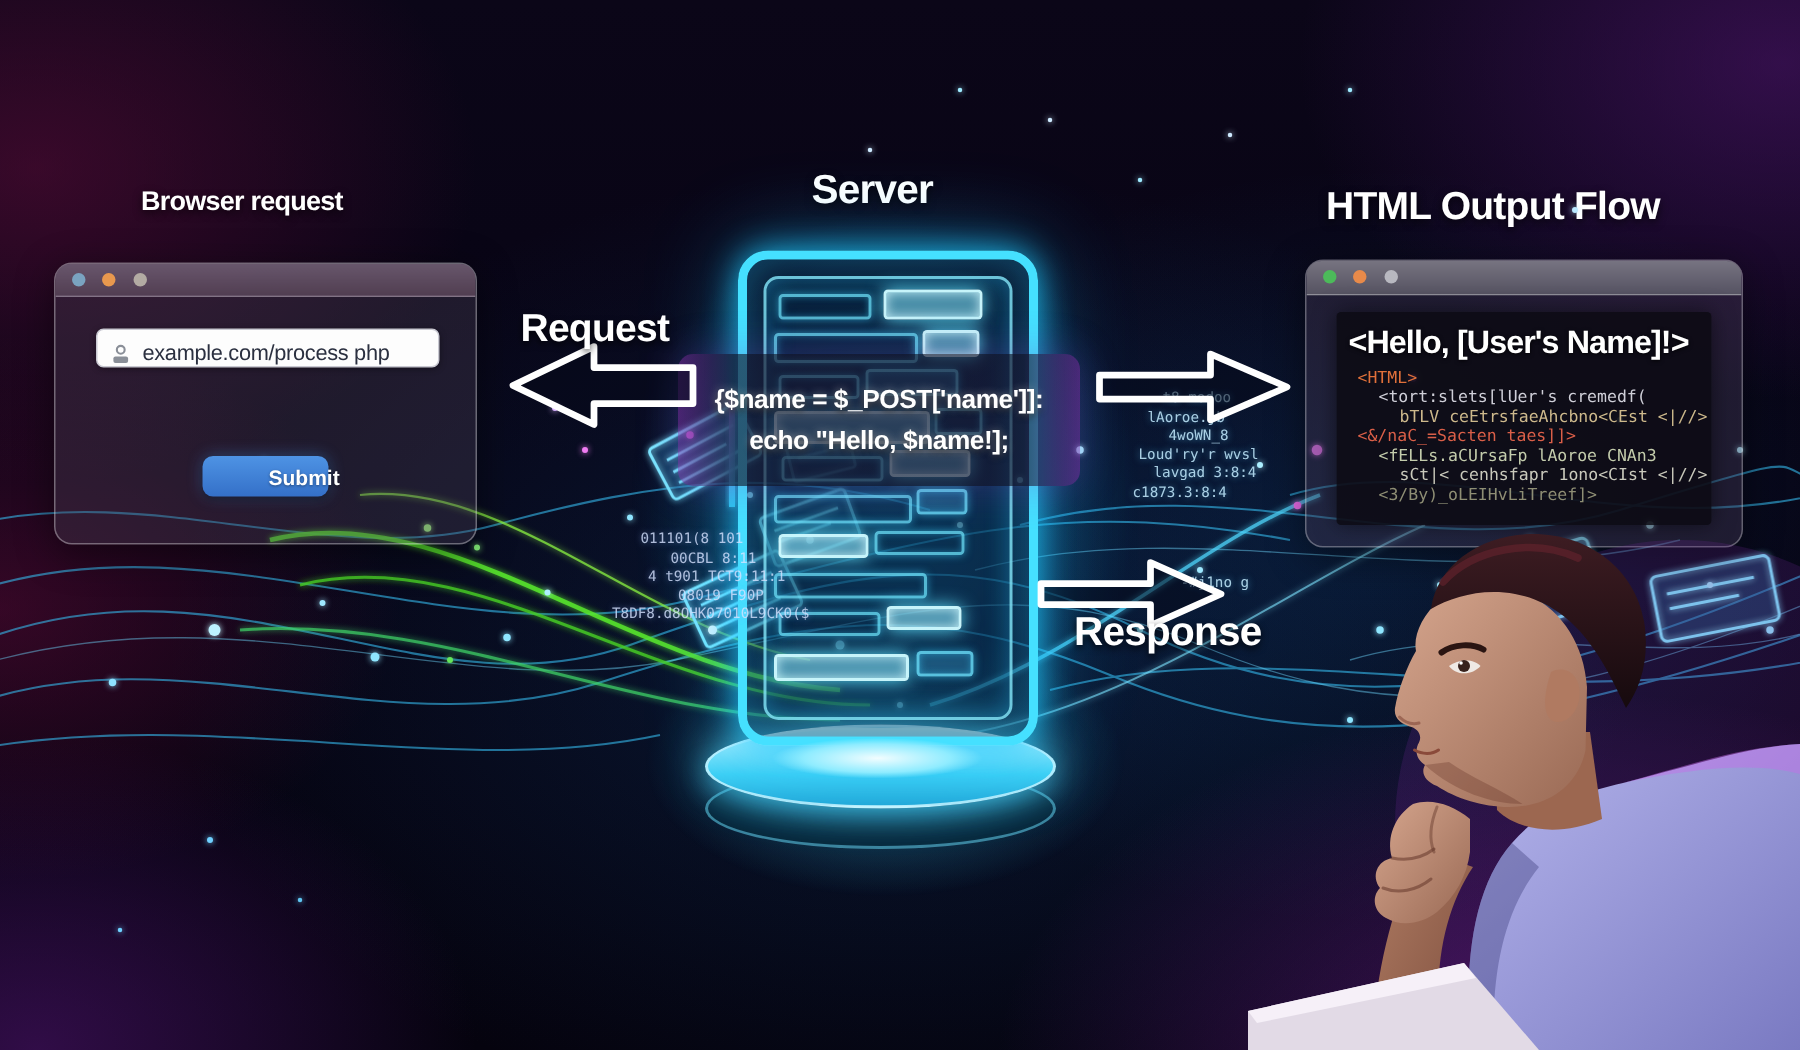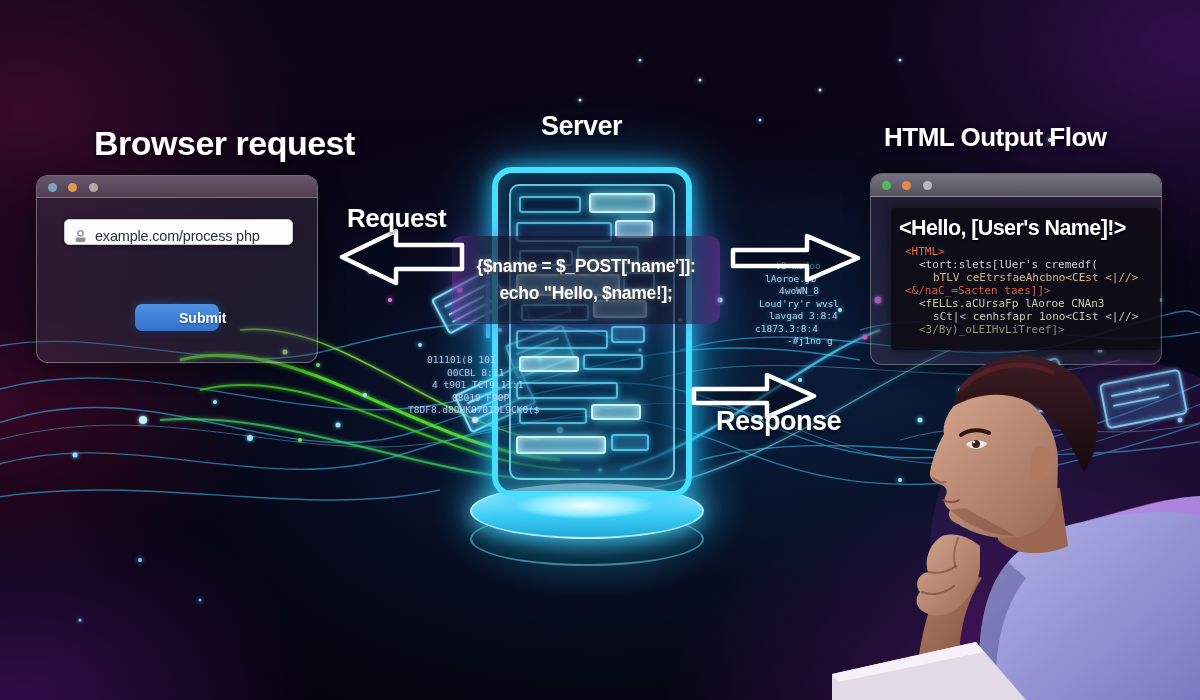--- a/index.html
+++ b/index.html
@@ -71,21 +71,21 @@
     box-shadow:0 0 28px rgba(120,60,190,.3);display:flex;flex-direction:column;justify-content:center;}
   .codeline{color:#fff;font-weight:700;font-size:17.5px;text-align:center;line-height:27px;
     letter-spacing:-.3px;text-shadow:0 0 6px rgba(255,255,255,.45),0 2px 4px rgba(0,0,0,.8);}
   
   .owin{position:absolute;left:870px;top:173px;width:290px;height:190px;border-radius:12px;
     background:rgba(66,56,80,.42);border:1.5px solid rgba(255,255,255,.30);
     box-shadow:0 6px 26px rgba(0,0,0,.45);z-index:6;}
   .owin-bar{position:absolute;left:0;top:0;right:0;height:22px;border-radius:10px 10px 0 0;
     background:linear-gradient(180deg,rgba(122,120,132,.96),rgba(88,86,100,.96));
     border-bottom:1px solid rgba(255,255,255,.2);}
-  .ocode{position:absolute;left:20px;top:34px;width:269px;height:142px;background:rgba(13,11,19,.88);
+  .ocode{position:absolute;left:20px;top:34px;width:250px;height:142px;background:rgba(13,11,19,.88);
     border-radius:3px;box-shadow:0 0 14px rgba(0,0,0,.5);}
   .oheading{color:#fff;font-weight:700;font-size:21.5px;letter-spacing:-.6px;margin:8px 0 4px 8px;
     text-shadow:0 1px 3px rgba(0,0,0,.8);white-space:nowrap;}
   .oline{font-family:"DejaVu Sans Mono",monospace;font-size:11px;line-height:13px;white-space:nowrap;}
   .oline.i0{margin-left:14px;} .oline.i1{margin-left:28px;} .oline.i2{margin-left:42px;}
   .c0{color:#e0703a;} .c1{color:#cfcfd8;} .c2{color:#cdb98c;} .c3{color:#da5f48;}
   .c4{color:#c3ccac;} .c5{color:#c9c9bc;} .c6{color:#8e8e74;}
   
   .stream{position:absolute;z-index:5;font-family:"DejaVu Sans Mono",monospace;font-size:9.5px;
     line-height:12.5px;white-space:nowrap;}
@@ -255,21 +255,21 @@
       <div class="rk b" style="left:8px;top:170px;width:56px;height:12px;"></div>
       <div class="rk" style="left:72px;top:168px;width:56px;height:12px;"></div>
       <div class="rk" style="left:5px;top:196px;width:98px;height:13px;"></div>
       <div class="rk" style="left:8px;top:222px;width:64px;height:12px;"></div>
       <div class="rk b" style="left:80px;top:218px;width:46px;height:12px;"></div>
       <div class="rk b" style="left:5px;top:250px;width:86px;height:14px;"></div>
       <div class="rk m" style="left:100px;top:248px;width:34px;height:13px;"></div>
     </div>
   </div>
 
-  <div class="title" style="left:94px;top:124px;font-size:34px;">Browser request</div>
+  <div class="title" style="left:94px;top:124px;font-size:18px;">Browser request</div>
   <div class="title" style="left:541px;top:111px;font-size:27px;">Server</div>
   <div class="title" style="left:884px;top:122px;font-size:26px;">HTML Output Flow</div>
 
   <div class="bwin">
     <div class="bwin-bar">
       <span class="dots">
         <span class="dot" style="background:#7aa3c0;"></span>
         <span class="dot" style="background:#e8984e;"></span>
         <span class="dot" style="background:#b3aba3;"></span>
       </span>
@@ -291,21 +291,21 @@
     <div style="margin-left:44px;">08019 F90P</div>
     <div style="margin-left:0;">T8DF8.d8OHK07010L9CK0($</div>
   </div>
   <div class="stream sR">
     <div style="margin-left:22px;">t8 modoo</div>
     <div style="margin-left:12px;">lAoroe.jb</div>
     <div style="margin-left:26px;">4woWN_8</div>
     <div style="margin-left:6px;">Loud'ry'r wvsl</div>
     <div style="margin-left:16px;">lavgad 3:8:4</div>
     <div style="margin-left:2px;">c1873.3:8:4</div>
-    <div style="margin-left:34px;">-#j1no g</div>
+    <div style="margin-left:34px;margin-top:48px;">-#j1no g</div>
   </div>
 
   <div class="codebox">
     <div class="codeline">{$name = $_POST['name']]:</div>
     <div class="codeline">echo "Hello, $name!];</div>
   </div>
 
   <div class="owin">
     <div class="owin-bar">
       <span class="dots">

